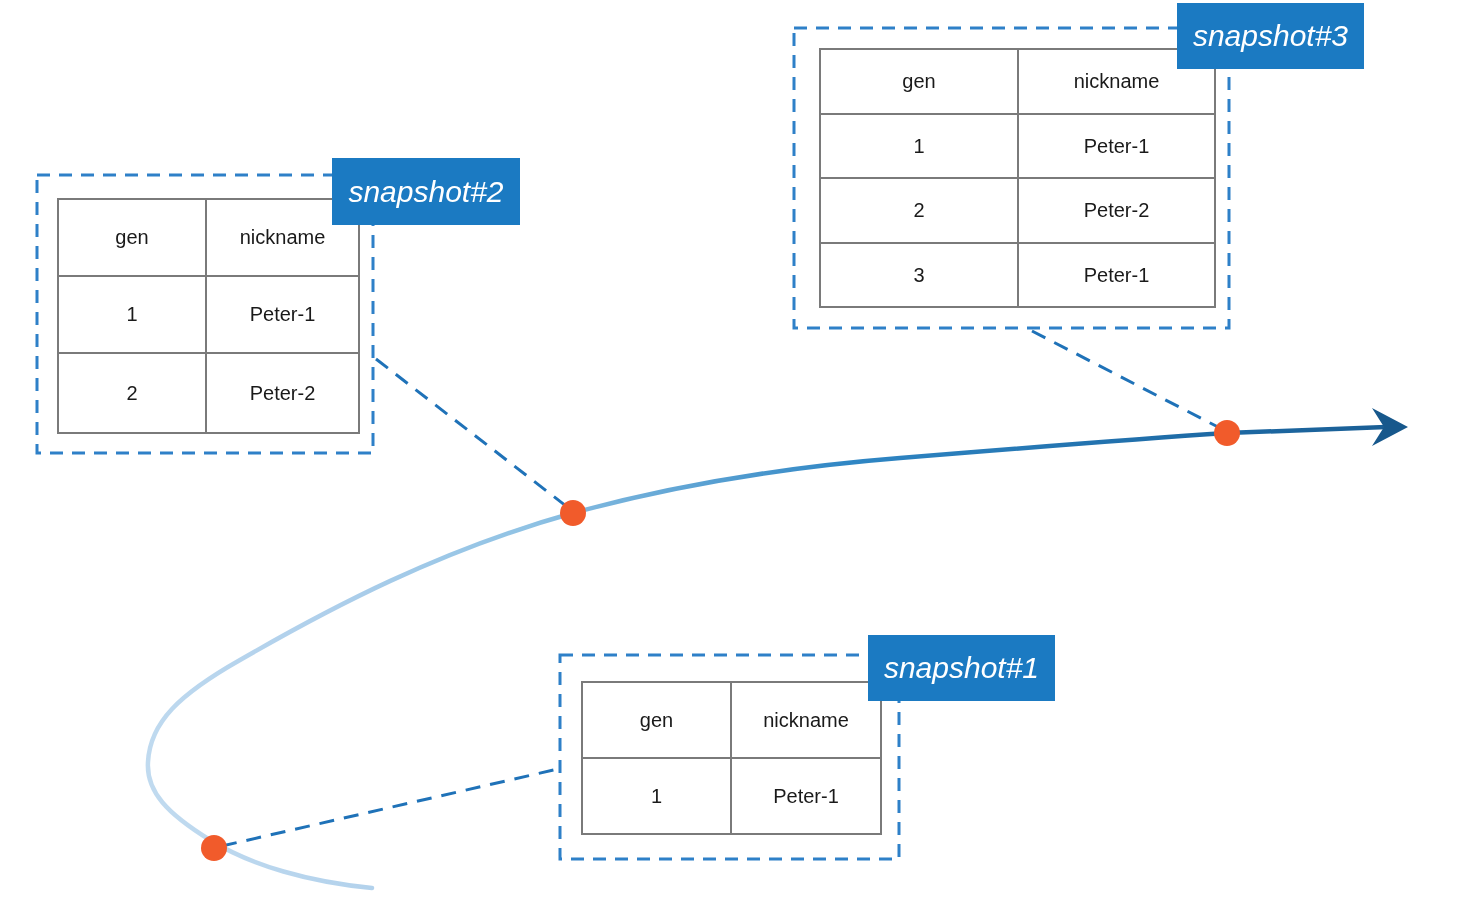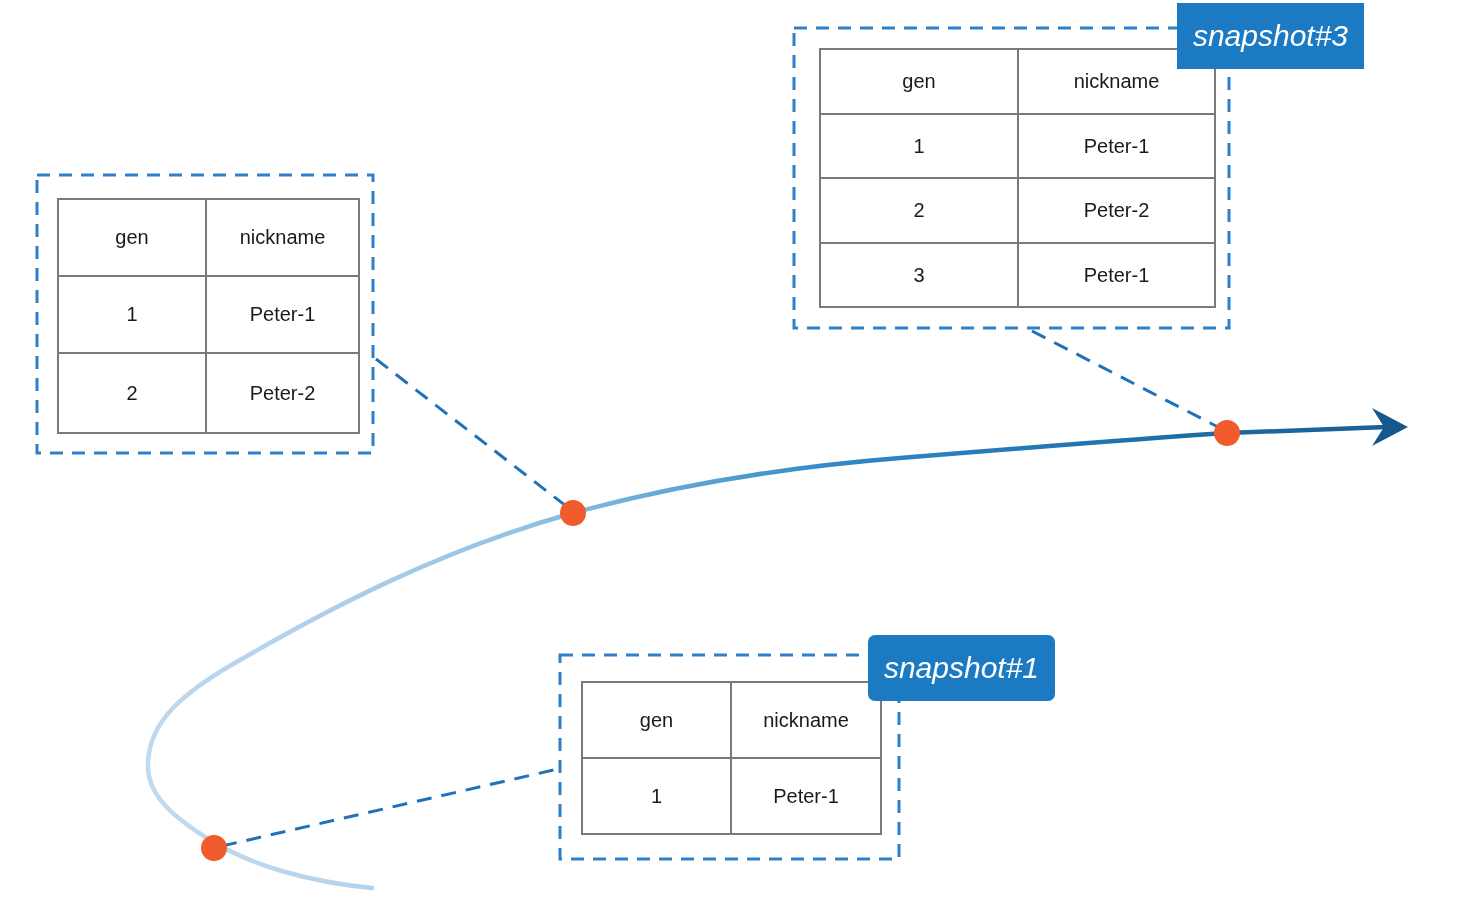--- a/index.html
+++ b/index.html
@@ -92,20 +92,21 @@
     <tr style="height:77px">
       <td>1</td>
       <td>Peter-1</td>
     </tr>
     <tr style="height:80px">
       <td>2</td>
       <td>Peter-2</td>
     </tr>
   </tbody>
     </table>
+  <div class="snaplabel" style="left:332px; top:158px; width:188px; height:67px;">snapshot#2</div>
 
   <table class="snaptable" style="left:819px; top:48px; width:395px;">
     <colgroup>
         <col style="width:198px">
         <col style="width:197px">
       </colgroup>
     <tbody>
         <tr style="height:65px">
       <td>gen</td>
       <td>nickname</td>
@@ -135,15 +136,15 @@
         <tr style="height:76px">
       <td>gen</td>
       <td>nickname</td>
     </tr>
     <tr style="height:76px">
       <td>1</td>
       <td>Peter-1</td>
     </tr>
   </tbody>
     </table>
-  <div class="snaplabel" style="left:868px; top:635px; width:187px; height:66px;border-radius:7px;">snapshot#1</div>
+  <div class="snaplabel" style="left:868px; top:635px; width:187px; height:66px;">snapshot#1</div>
 
 </div>
 
 </body></html>

